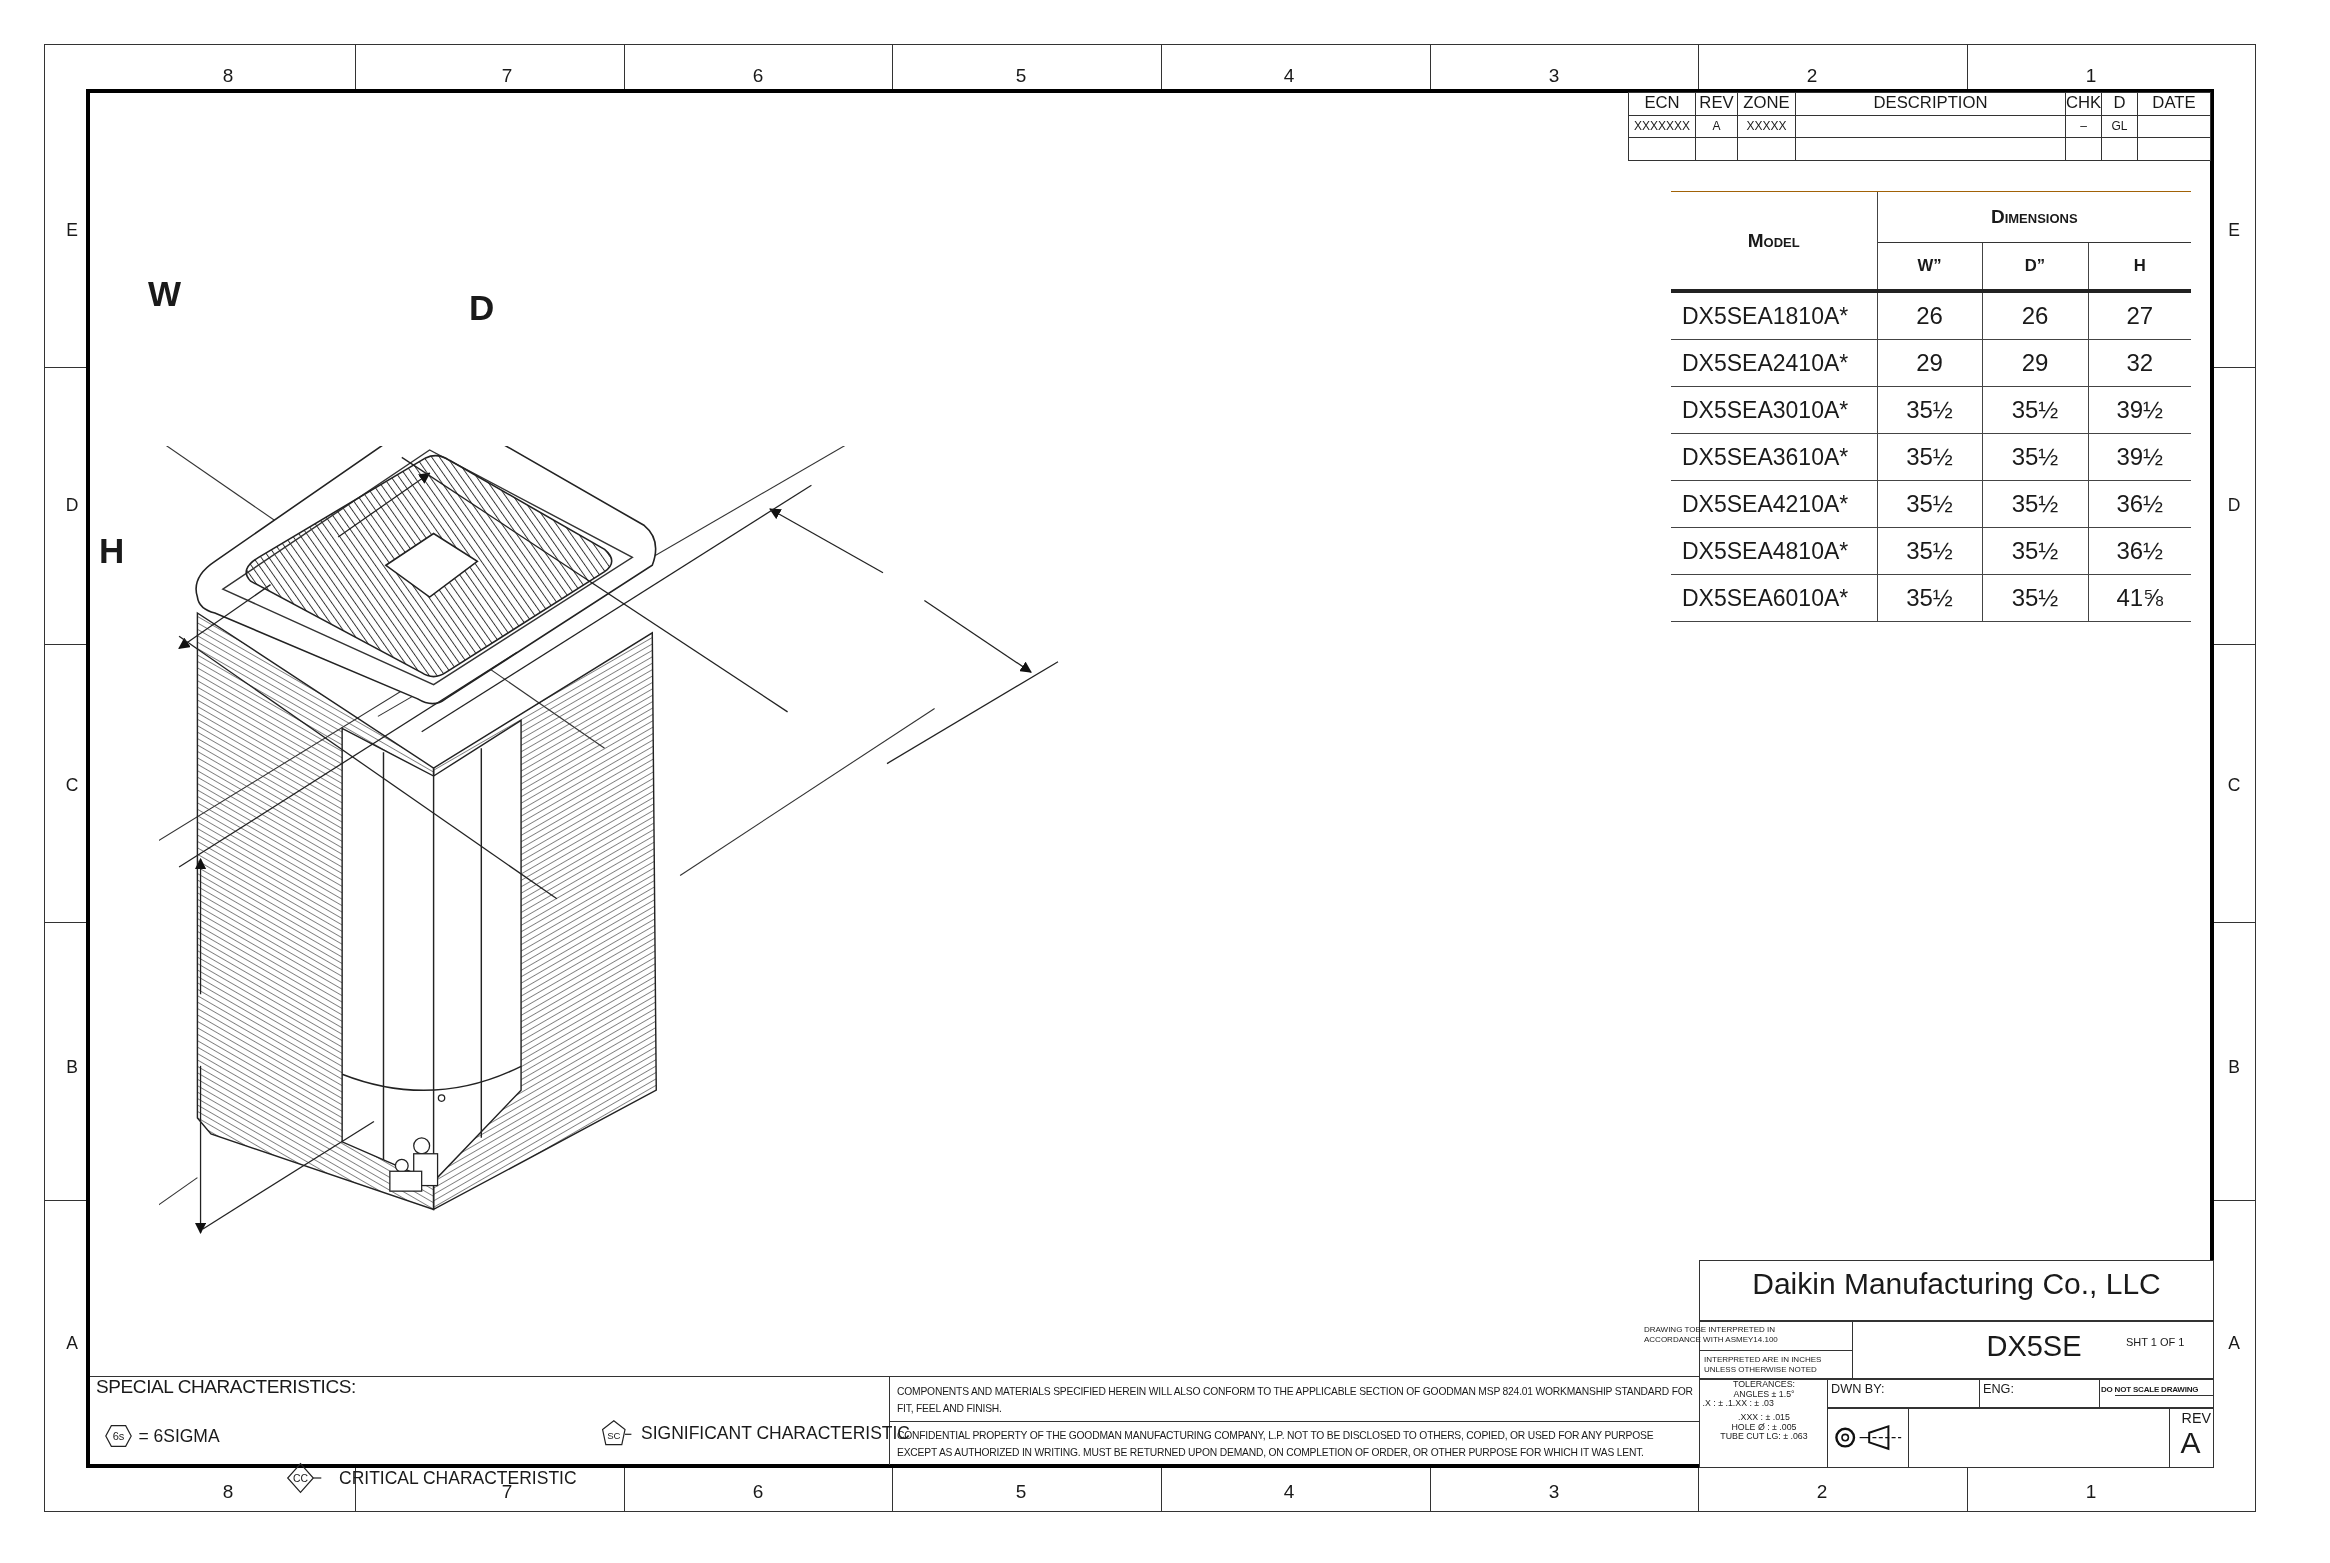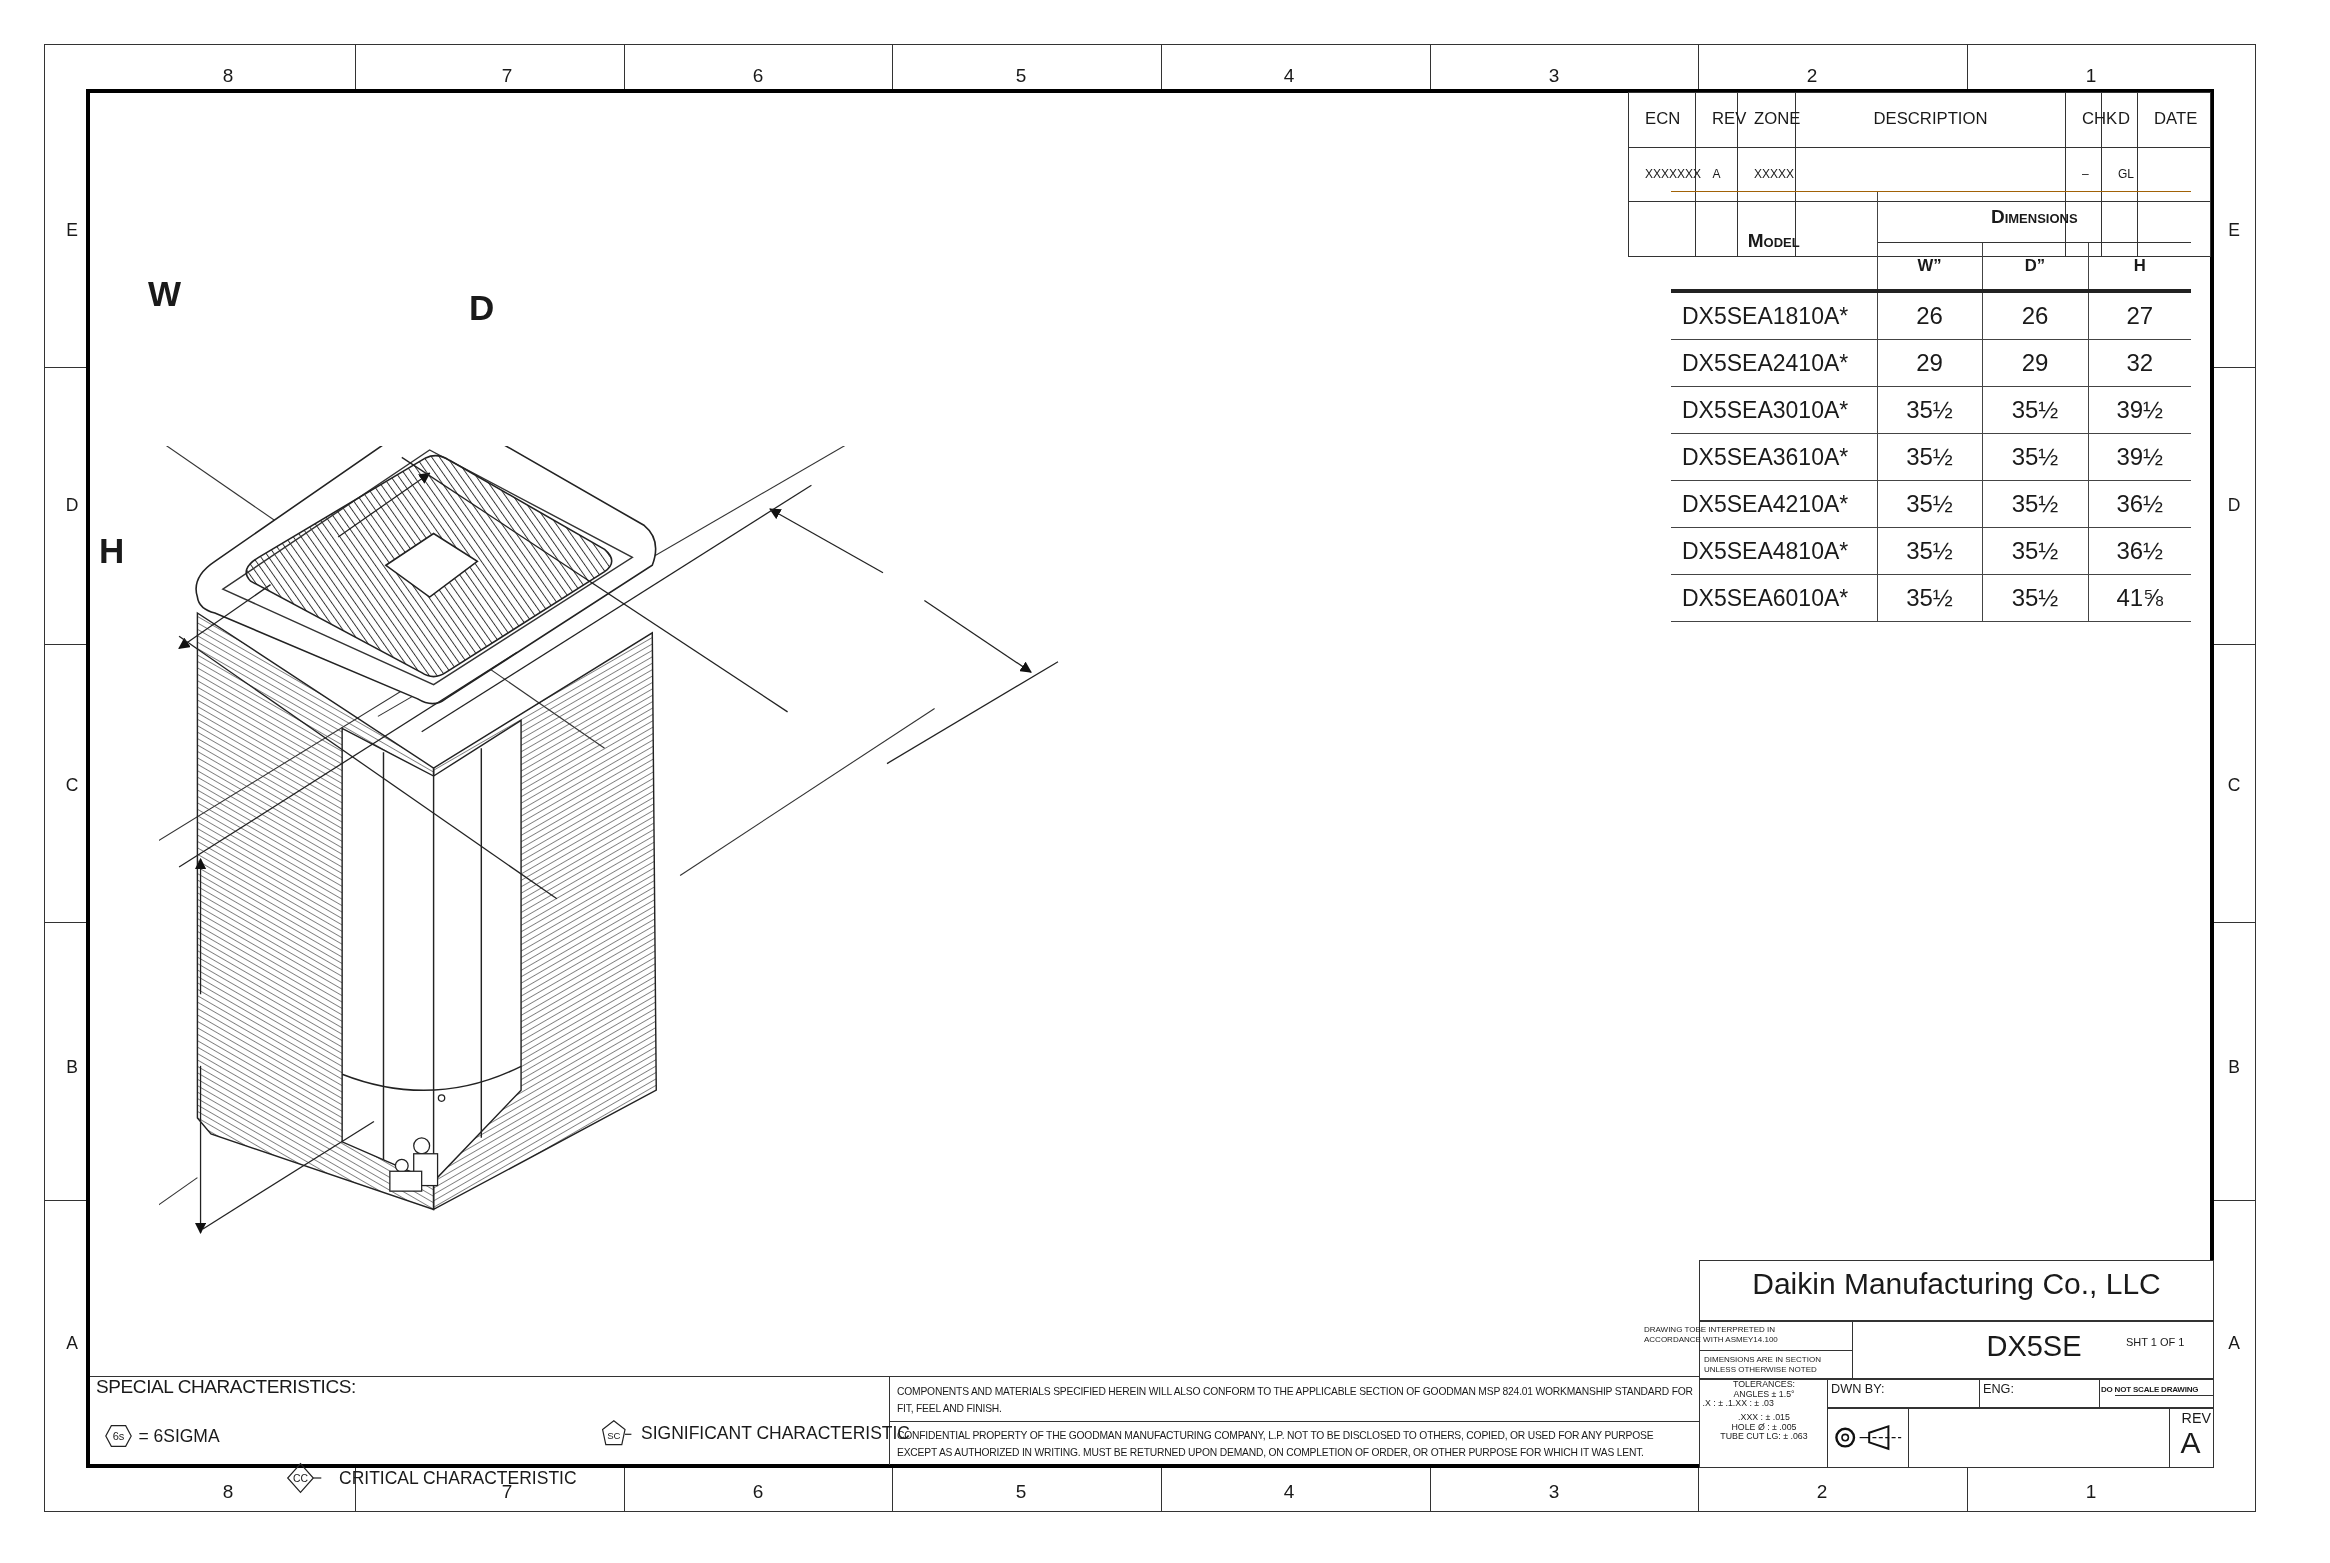--- a/index.html
+++ b/index.html
@@ -10,21 +10,21 @@
                  border: 1.6px solid #333; box-sizing: border-box; }
   .inner-frame { left: 86px; top: 89px; width: 2128px; height: 1379px;
                  border: 4px solid #000; box-sizing: border-box; }
   .zone-num { font-size: 19px; text-align: center; width: 48px; margin-left: -24px; }
   .zone-letter { font-size: 17.5px; width: 24px; text-align: center; margin-left: -12px; }
   .tick-v { width: 0; border-left: 1.2px solid #333; }
   .tick-h { height: 0; border-top: 1.2px solid #333; }
 
   
   .rev-table { border-collapse: collapse; font-size: 16.7px; table-layout: fixed; }
-  .rev-table td { border: 1.2px solid #333; text-align: center; padding: 16px; height: 21.5px; line-height: 20.7px; }
+  .rev-table td { border: 1.2px solid #333; text-align: center; padding: 0; height: 21.5px; line-height: 20.7px; }
   .rev-table tr.rev-small td { font-size: 12px; }
 
   
   .dim-table { border-collapse: collapse; table-layout: fixed; font-size: 24px; }
   .dim-table td, .dim-table th { text-align: center; padding: 0; }
   .dim-table .thick-top { border-top: 1px solid #a16207; }
   .dim-table .hdr { font-weight: bold; font-variant: small-caps; font-size: 19px; }
   .dim-table .sub { font-weight: bold; font-size: 16.7px; border-top: 1.2px solid #333; }
   .dim-table td.row { height: 46px; border-bottom: 1.2px solid #444; }
   .dim-table td.model { text-align: left; padding-left: 11px; font-size: 23px; }
@@ -346,21 +346,21 @@
 
 <div class="abs" style="left:1699px;top:1267px;width:515px;text-align:center;font-size:30px;">Daikin Manufacturing Co., LLC</div>
 <div class="abs tb-line" style="left:1699px;top:1320px;width:515px;height:1.6px;"></div>
 
 <div class="abs tb-small" style="left:1644px;top:1325px;width:146px;">
   <div>DRAWING TOBE INTERPRETED IN</div>
   <div>ACCORDANCE WITH ASMEY14.100</div>
 </div>
 <div class="abs tb-line" style="left:1699px;top:1350px;width:154px;height:1.2px;"></div>
 <div class="abs tb-small" style="left:1704px;top:1355px;width:146px;">
-  <div>DIMENSIONS ARE IN SECTION</div>
+  <div>INTERPRETED ARE IN INCHES</div>
   <div>UNLESS OTHERWISE NOTED</div>
 </div>
 <div class="abs tb-line" style="left:1852px;top:1320px;width:1.2px;height:59px;"></div>
 <div class="abs" style="left:1854px;top:1330px;width:360px;text-align:center;font-size:29px;">DX5SE</div>
 <div class="abs tb-line" style="left:1699px;top:1378px;width:515px;height:1.6px;"></div>
 
 <div class="abs tb-small" style="left:1701px;top:1380px;width:126px;text-align:center;font-size:8.8px;line-height:9.5px;">
   <div>TOLERANCES:</div>
   <div>ANGLES ± 1.5°</div>
   <div style="display:flex;justify-content:flex-start;padding:0 1.6px;">

